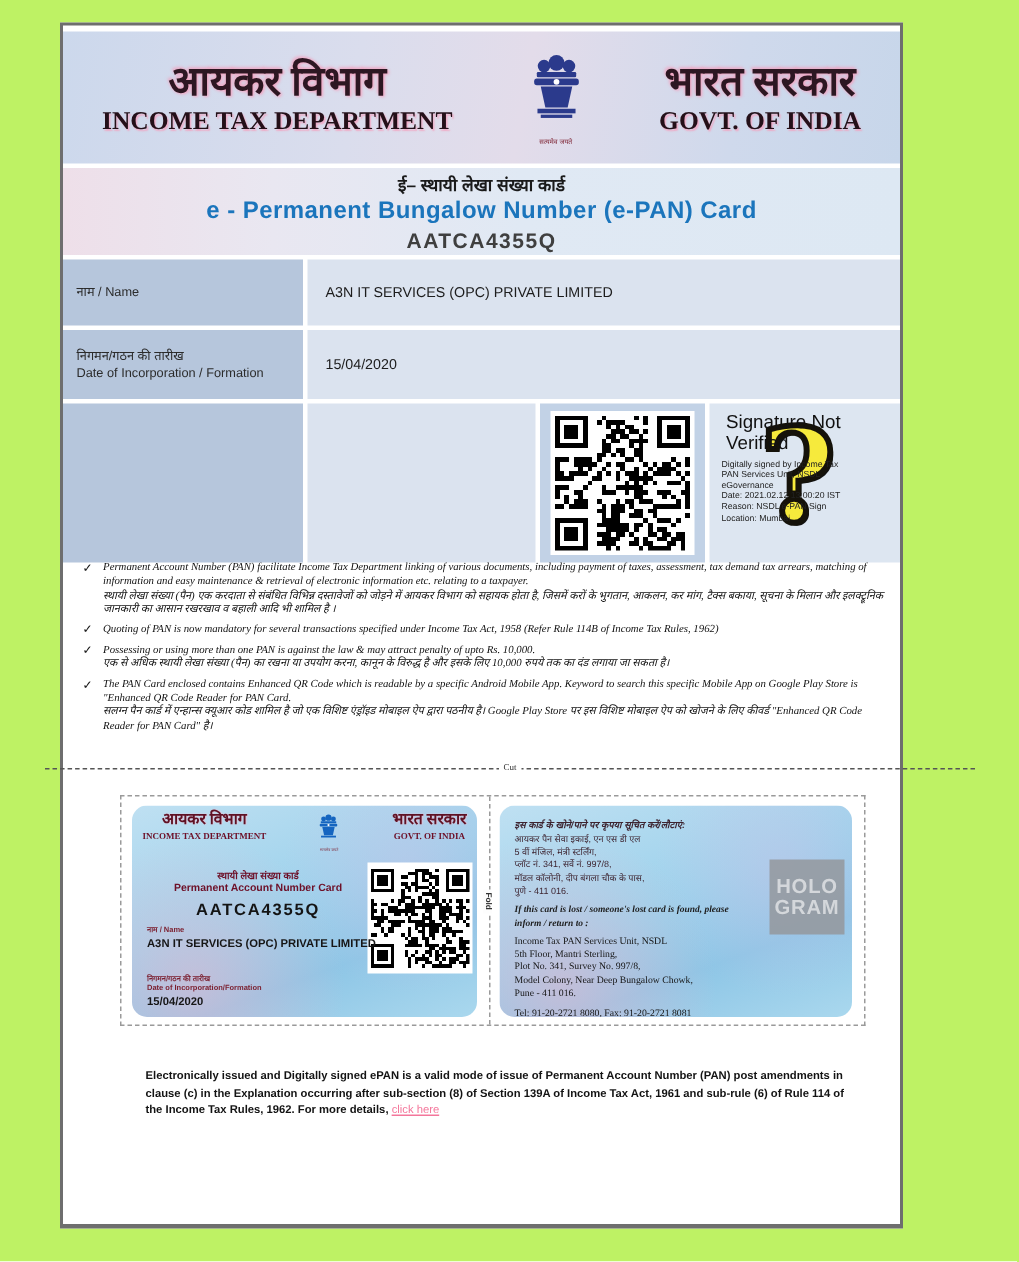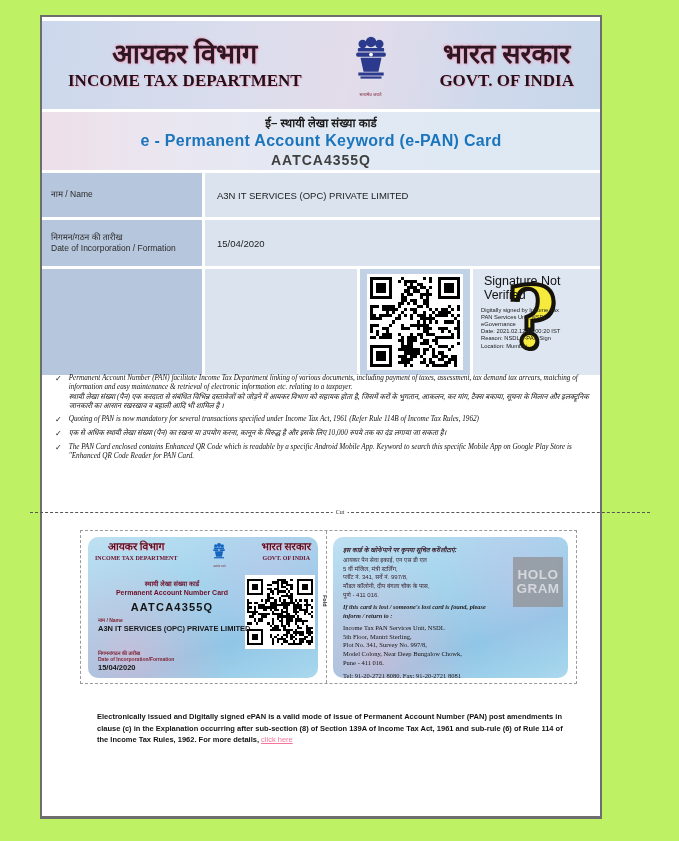--- a/index.html
+++ b/index.html
@@ -88,21 +88,21 @@
   .fc-lab  { font-size:5px; color:#7b1f2f; font-weight:bold; line-height:1.2; }
   .fc-val  { font-size:7.5px; font-weight:bold; color:#161616; line-height:1.2; margin-top:1px; }
 
   .bc-pad { padding:8px 10px 0; position:relative; height:100%; }
   .bc-notice-hi { font-size:6.3px; font-weight:bold; font-style:italic; color:#3d2430; margin-bottom:2px; }
   .bc-hi-line { font-size:6px; color:#3d2430; line-height:1.45; }
   .bc-notice-en { font-family:"Liberation Serif",serif; font-size:6.3px; font-weight:bold; font-style:italic;
                   color:#1c1c1c; margin-top:4px; line-height:1.3; width:160px; }
   .bc-en-line { font-family:"Liberation Serif",serif; font-size:6.5px; color:#141414; line-height:1.35; }
   .bc-block { margin-top:4px; }
-  .holo { position:absolute; right:5px; top:20px; width:50px; height:50px; background:rgba(148,153,158,.88);
+  .holo { position:absolute; right:5px; top:36px; width:50px; height:50px; background:rgba(148,153,158,.88);
           display:flex; flex-direction:column; align-items:center; justify-content:center;
           font-weight:bold; font-size:13.5px; line-height:1.05; color:rgba(215,218,221,.95); letter-spacing:.5px; }
 
   
   .footer { position:absolute; left:55px; top:694px; width:472px; font-size:7.5px; font-weight:bold;
             color:#131313; line-height:1.55; }
   .footer a { color:#f4769b; text-decoration:underline; font-weight:normal; }
 </style>
 </head>
 <body>
@@ -130,21 +130,21 @@
         <div class="motto">सत्यमेव जयते</div>
       </div>
       <div class="mast-block">
         <div class="hi-big">भारत सरकार</div>
         <div class="en-big">GOVT. OF INDIA</div>
       </div>
     </div>
 
     <div class="band2">
       <div class="t-hi">ई– स्थायी लेखा संख्या कार्ड</div>
-      <div class="t-en">e - Permanent Account Keyword (e-PAN) Card</div>
+      <div class="t-en">e - Permanent Bungalow Number (e-PAN) Card</div>
       <div class="t-pan">AATCA4355Q</div>
     </div>
 
     <div class="detail-table">
       <div class="cell lbl r1">
         <span>नाम / Name</span>
       </div>
       <div class="cell val span3 r1">
         <span>A3N IT SERVICES (OPC) PRIVATE LIMITED</span>
       </div>
@@ -473,33 +473,35 @@
       <div class="bullet">
         <span class="tick">✓</span>
         <div class="btext">
           <div>Permanent Account Number (PAN) facilitate Income Tax Department linking of various documents, including payment of taxes, assessment, tax demand tax arrears, matching of information and easy maintenance &amp; retrieval of electronic information etc. relating to a taxpayer.</div>
           <div>स्थायी लेखा संख्या (पैन) एक करदाता से संबंधित विभिन्न दस्तावेजों को जोड़ने में आयकर विभाग को सहायक होता है, जिसमें करों के भुगतान, आकलन, कर मांग, टैक्स बकाया, सूचना के मिलान और इलक्ट्रूनिक जानकारी का आसान रखरखाव व बहाली आदि भी शामिल है ।</div>
         </div>
       </div>
       <div class="bullet">
         <span class="tick">✓</span>
         <div class="btext">
-          <div>Quoting of PAN is now mandatory for several transactions specified under Income Tax Act, 1961 (Refer Rule 114B of Income Tax Rules, 1962)</div>
+          <div>Quoting of PAN is now mandatory for several transactions specified under Income Tax Act, 1958 (Refer Rule 114B of Income Tax Rules, 1962)</div>
         </div>
       </div>
       <div class="bullet">
         <span class="tick">✓</span>
         <div class="btext">
+          <div>Possessing or using more than one PAN is against the law &amp;  may attract penalty of upto Rs. 10,000.</div>
           <div>एक से अधिक स्थायी लेखा संख्या (पैन) का रखना या उपयोग करना, कानून के विरुद्ध है और इसके लिए 10,000 रुपये तक का दंड लगाया जा सकता है।</div>
         </div>
       </div>
       <div class="bullet">
         <span class="tick">✓</span>
         <div class="btext">
           <div>The PAN Card enclosed contains Enhanced QR Code which is readable by a specific Android Mobile App. Keyword to search this specific Mobile App on Google Play Store is "Enhanced QR Code Reader for PAN Card.</div>
+          <div>सलग्न पैन कार्ड में एन्हान्स क्यूआर कोड शामिल है जो एक विशिष्ट एंड्रॉइड मोबाइल ऐप द्वारा पठनीय है। Google Play Store पर इस विशिष्ट मोबाइल ऐप को खोजने के लिए कीवर्ड "Enhanced QR Code Reader for PAN Card" है।</div>
         </div>
       </div>
     </div>
 
     <div class="cutline">
       <span class="cutlabel">Cut</span>
     </div>
 
     <div class="cards">
 

